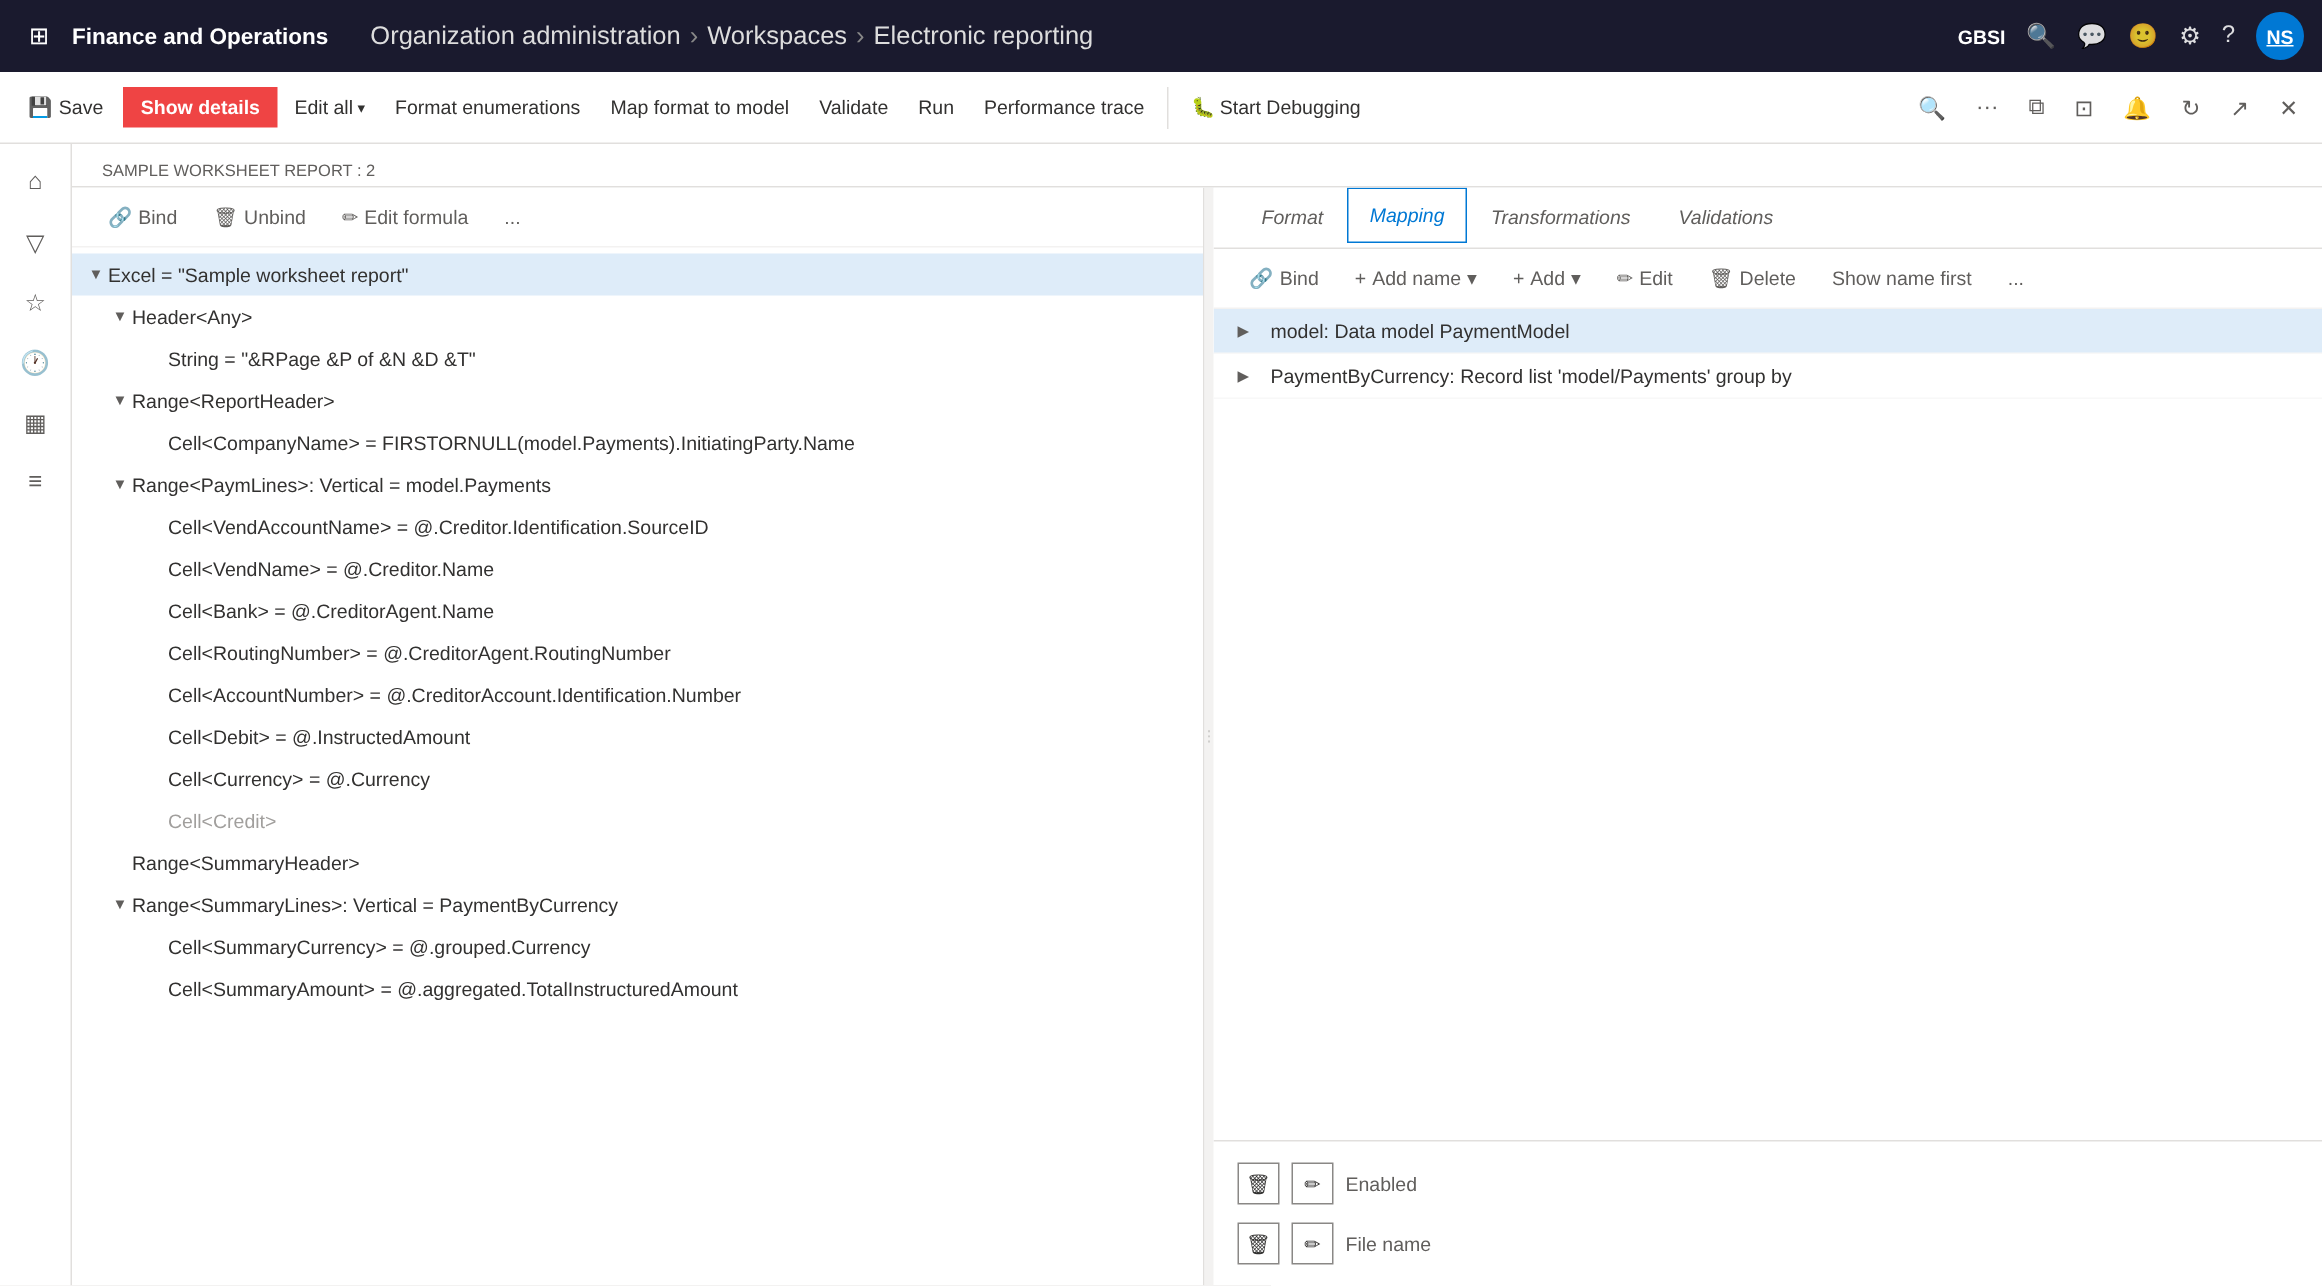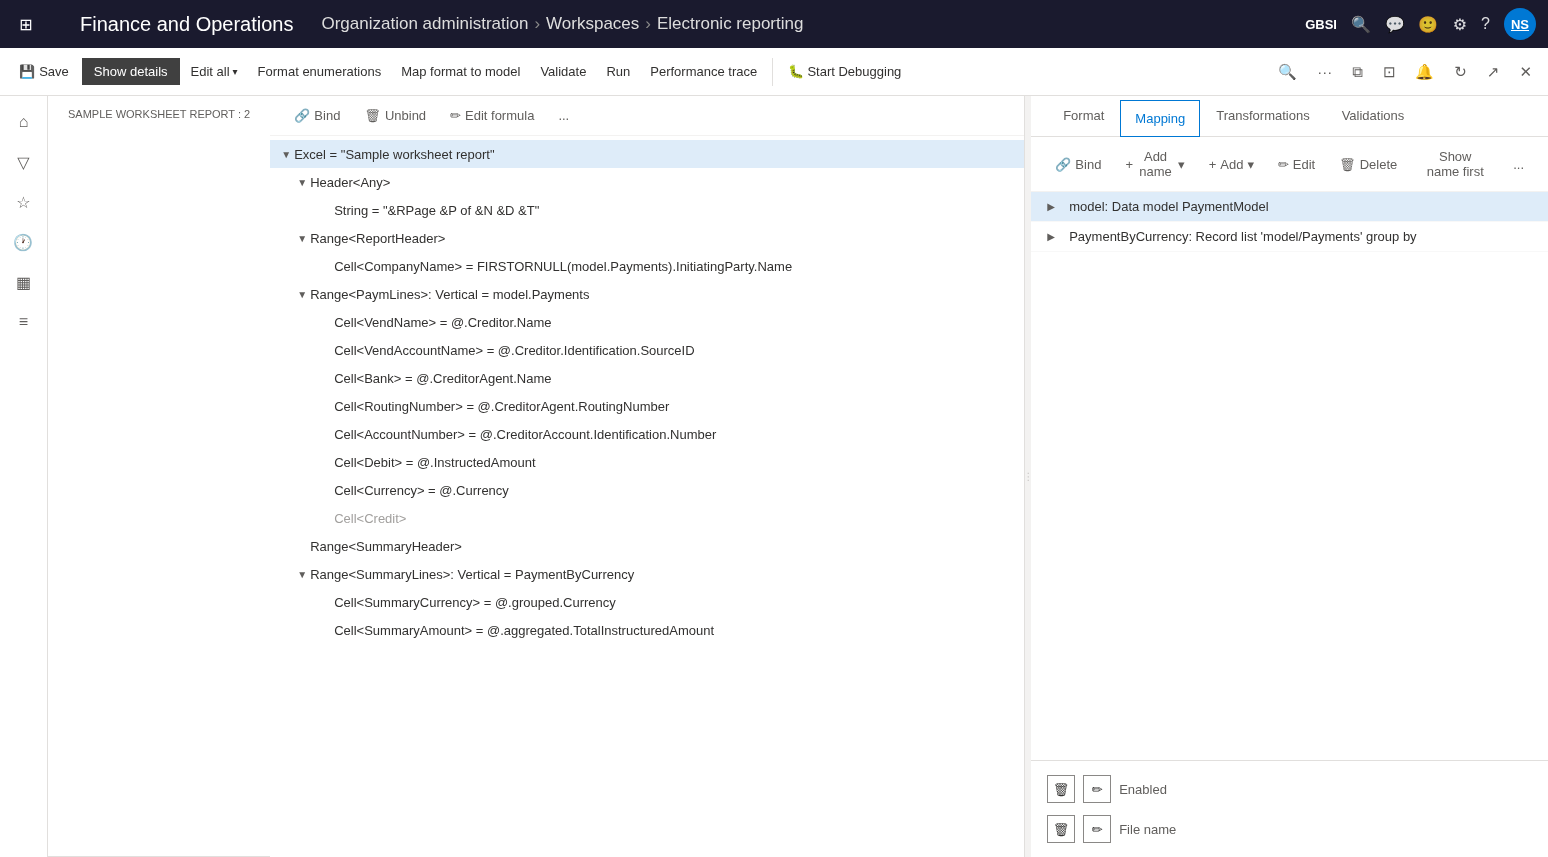--- a/index.html
+++ b/index.html
@@ -14,21 +14,21 @@
       color: white;
       padding: 0 12px;
       gap: 8px;
     }
     .top-nav .app-grid {
       width: 28px; height: 28px;
       display: flex; align-items: center; justify-content: center;
       cursor: pointer; color: white; font-size: 16px;
     }
     .top-nav .app-name {
-      font-size: 20px; font-weight: 400; color: white; margin-right: 20px; margin-left: 32px;
+      font-size: 15px; font-weight: 700; color: white; margin-right: 20px;
     }
     .top-nav .breadcrumb {
       display: flex; align-items: center; gap: 6px; color: #ccc; font-size: 17px;
     }
     .top-nav .breadcrumb span { color: #ddd; }
     .top-nav .breadcrumb .sep { color: #888; }
     .top-nav-right {
       margin-left: auto;
       display: flex; align-items: center; gap: 14px; color: white;
     }
@@ -52,23 +52,23 @@
       border-bottom: 1px solid #e1dfdd;
     }
     .action-bar .save-btn {
       display: flex; align-items: center; gap: 4px;
       padding: 6px 10px; cursor: pointer;
       color: #323130; font-size: 13px;
       border: 1px solid transparent;
       background: none;
     }
     .action-bar .active-btn {
-      background: #404040; color: white;
+      background: #ef4444; color: white;
       padding: 6px 12px; cursor: pointer;
-      border: none; font-size: 13px;
+      border: none; font-size: 13px; font-weight: bold;
     }
     .action-bar .action-btn {
       display: flex; align-items: center; gap: 3px;
       padding: 6px 8px; cursor: pointer;
       color: #323130; font-size: 13px;
       background: none; border: 1px solid transparent;
     }
     .action-bar .sep { width: 1px; height: 28px; background: #e1dfdd; margin: 0 4px; }
     .action-bar .action-btn.with-arrow::after { content: ' ▾'; font-size: 10px; }
     .action-bar-right { margin-left: auto; display: flex; align-items: center; gap: 4px; }
@@ -92,21 +92,21 @@
       width: 36px; height: 36px;
       display: flex; align-items: center; justify-content: center;
       cursor: pointer; color: #605e5c; font-size: 16px;
       border-radius: 4px;
     }
 
     
     .content-area {
       flex: 1;
       display: flex;
-      flex-direction: row;
+      flex-direction: column;
       overflow: hidden;
     }
 
     
     .page-header {
       background: #fff;
       padding: 12px 20px 0 20px;
       border-bottom: 1px solid #e1dfdd;
     }
     .page-header .breadcrumb-path {
@@ -169,24 +169,25 @@
     
     .right-panel {
       flex: 1;
       background: #fff;
       display: flex; flex-direction: column;
       overflow: hidden;
     }
 
     
     .tabs {
-      display: flex; align-items: flex-end;
+      display: flex; align-items: flex-start;
       padding: 0 16px;
       border-bottom: 1px solid #e1dfdd;
       background: #fff;
+      font-style: italic;
     }
     .tab {
       padding: 12px 16px;
       cursor: pointer;
       font-size: 13px;
       color: #605e5c;
       border-bottom: 2px solid transparent;
       margin-bottom: -1px;
     }
     .tab.outlined { border: 1px solid #0078d4; color: #0078d4; padding: 10px 14px; }
@@ -362,26 +363,26 @@
             <span class="item-text">Cell&lt;CompanyName&gt; = FIRSTORNULL(model.Payments).InitiatingParty.Name</span>
           </div>
           <div class="tree-item">
             <span class="indent" style="width:24px"></span>
             <span class="toggle">▼</span>
             <span class="item-text">Range&lt;PaymLines&gt;: Vertical = model.Payments</span>
           </div>
           <div class="tree-item">
             <span class="indent" style="width:48px"></span>
             <span class="toggle"></span>
+            <span class="item-text">Cell&lt;VendAccountName&gt; = @.Creditor.Identification.SourceID</span>
+          </div>
+          <div class="tree-item">
+            <span class="indent" style="width:48px"></span>
+            <span class="toggle"></span>
             <span class="item-text">Cell&lt;VendName&gt; = @.Creditor.Name</span>
-          </div>
-          <div class="tree-item">
-            <span class="indent" style="width:48px"></span>
-            <span class="toggle"></span>
-            <span class="item-text">Cell&lt;VendAccountName&gt; = @.Creditor.Identification.SourceID</span>
           </div>
           <div class="tree-item">
             <span class="indent" style="width:48px"></span>
             <span class="toggle"></span>
             <span class="item-text">Cell&lt;Bank&gt; = @.CreditorAgent.Name</span>
           </div>
           <div class="tree-item">
             <span class="indent" style="width:48px"></span>
             <span class="toggle"></span>
             <span class="item-text">Cell&lt;RoutingNumber&gt; = @.CreditorAgent.RoutingNumber</span>

